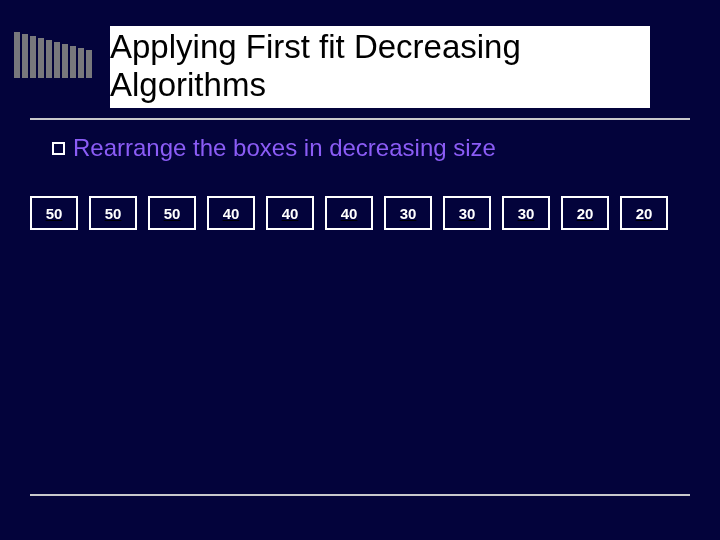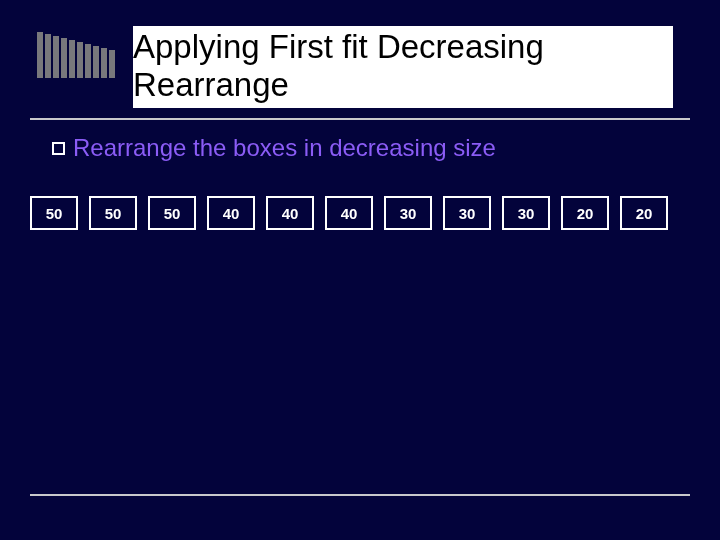--- a/index.html
+++ b/index.html
@@ -14,21 +14,21 @@
   }
   .slide {
     position: relative;
     width: 720px;
     height: 540px;
     box-sizing: border-box;
   }
   .header {
     display: flex;
     align-items: flex-start;
-    padding: 26px 0 0 37px;
+    padding: 26px 0 0 14px;
   }
   .bars {
     display: flex;
     gap: 2px;
     align-items: flex-end;
     margin-right: 18px;
     padding-top: 6px;
   }
   .bars span {
     display: block;
@@ -74,20 +74,21 @@
     display: inline-block;
   }
   .bullet-text {
     color: #8b5cf6;
     font-size: 24px;
   }
   .boxes-row {
     display: flex;
     gap: 11px;
     margin-left: -22px;
+    text-decoration: underline;
   }
   .box {
     width: 48px;
     height: 34px;
     border: 2px solid #ffffff;
     background: #03033b;
     color: #ffffff;
     font-size: 15px;
     font-weight: 700;
     display: flex;
@@ -117,21 +118,21 @@
         <span style="height: 40px;"></span>
         <span style="height: 38px;"></span>
         <span style="height: 36px;"></span>
         <span style="height: 34px;"></span>
         <span style="height: 32px;"></span>
         <span style="height: 30px;"></span>
         <span style="height: 28px;"></span>
       </div>
     <div class="title-block">
       <div class="title">Applying First fit Decreasing</div>
-      <div class="title">Rearrange</div>
+      <div class="title">Algorithms</div>
     </div>
   </div>
 
   <div class="hr-top"></div>
 
   <div class="body">
     <div class="bullet-row">
       <span class="bullet-box"></span>
       <span class="bullet-text">Rearrange the boxes in decreasing size</span>
     </div>

